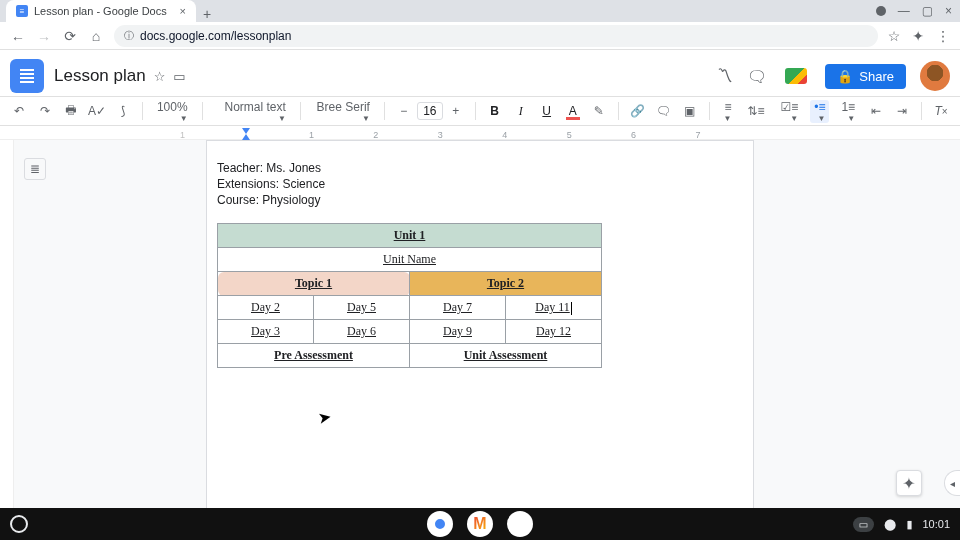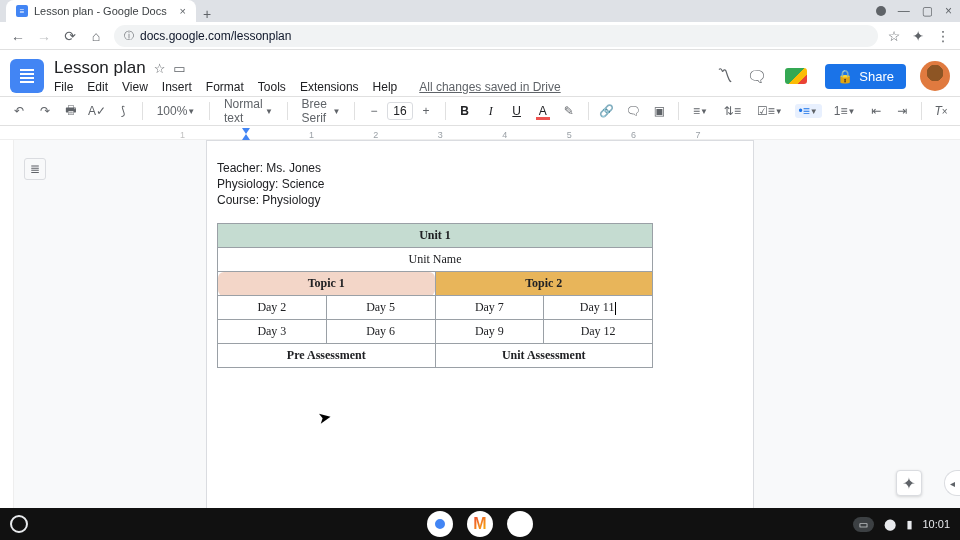--- a/index.html
+++ b/index.html
@@ -37,21 +37,21 @@
   .docs-header-actions .trend, .docs-header-actions .comment { color: #5f6368; font-size: 16px; }
   .meet-btn { width: 30px; height: 24px; border-radius: 4px; display: flex; align-items: center; justify-content: center; position: relative; }
   .meet-cam { width: 22px; height: 16px; background: linear-gradient(135deg,#34a853 0 50%,#fbbc04 50% 75%,#ea4335 75%); border-radius: 3px; }
   .share-btn { background: #1a73e8; color: #fff; border-radius: 4px; padding: 5px 12px; font-size: 13px; display: flex; align-items: center; gap: 6px; }
   .avatar { width: 30px; height: 30px; border-radius: 50%; background: radial-gradient(circle at 50% 40%, #8d5524 0 35%, #e07a3f 36% 100%); display: flex; align-items: center; justify-content: center; }
 
   
   .docs-toolbar { height: 30px; border-top: 1px solid #e0e0e0; border-bottom: 1px solid #e0e0e0; display: flex; align-items: center; padding: 0 10px; gap: 8px; font-size: 12px; color: #5f6368; }
   .tb-btn { min-width: 18px; height: 22px; display: flex; align-items: center; justify-content: center; border-radius: 3px; }
   .tb-sep { width: 1px; height: 18px; background: #e0e0e0; margin: 0 2px; }
-  .tb-dropdown { display: flex; align-items: center; gap: 0; padding: 0 4px; }
+  .tb-dropdown { display: flex; align-items: flex-end; gap: 0; padding: 0 4px; flex-direction: column; }
   .tb-dropdown .caret { font-size: 8px; color: #5f6368; }
   .font-size-box { display: flex; align-items: center; gap: 4px; }
   .font-size-box .val { border: 1px solid #dadce0; border-radius: 3px; width: 26px; height: 18px; display: flex; align-items: center; justify-content: center; color: #202124; }
   .text-color { position: relative; }
   .text-color::after { content: ""; position: absolute; bottom: 2px; left: 2px; right: 2px; height: 3px; background: #ef5350; }
   .bullets-active { background: #e8f0fe; color: #1a73e8; border-radius: 3px; }
 
   
   .ruler-area { height: 14px; background: #fff; position: relative; border-bottom: 1px solid #eee; }
   .ruler { position: absolute; left: 180px; right: 200px; top: 0; height: 14px; display: flex; font-size: 9px; color: #9aa0a6; align-items: flex-end; }
@@ -62,21 +62,21 @@
   .vruler { position: absolute; left: 0; top: 0; bottom: 0; width: 14px; background: #fff; border-right: 1px solid #eee; }
   .page { position: absolute; left: 206px; top: 0; width: 548px; height: 700px; background: #fff; border: 1px solid #dadce0; }
   .outline-toggle { position: absolute; left: 24px; top: 18px; width: 22px; height: 22px; border: 1px solid #dadce0; border-radius: 3px; display: flex; align-items: center; justify-content: center; color: #5f6368; font-size: 12px; }
   .explore { position: absolute; right: 38px; bottom: 12px; width: 26px; height: 26px; background: #fff; border: 1px solid #dadce0; border-radius: 4px; box-shadow: 0 1px 3px rgba(0,0,0,.15); display: flex; align-items: center; justify-content: center; color: #5f6368; }
   .sidepanel-toggle { position: absolute; right: 0; bottom: 12px; width: 16px; height: 26px; background: #fff; border: 1px solid #dadce0; border-right: none; border-radius: 13px 0 0 13px; display: flex; align-items: center; justify-content: center; color: #5f6368; font-size: 10px; }
 
   .page-content { padding: 20px 10px 0 10px; font-size: 12px; color: #202124; }
   .meta-line { margin-bottom: 2px; }
 
   
-  .lp-table { width: 436px; border-collapse: collapse; margin-top: 16px; table-layout: fixed; }
+  .lp-table { width: 385px; border-collapse: collapse; margin-top: 16px; table-layout: fixed; text-decoration: underline; }
   .lp-table td { border: 1px solid #9aa0a6; padding: 4px 6px; font-family: "Georgia", serif; font-size: 12px; text-align: center; }
   .lp-unit { background: #c5dcd1; font-size: 20px; font-weight: bold; padding: 8px; }
   .lp-unitname { font-size: 14px; padding: 5px; }
   .lp-topic1 { background: #f3d6c8; font-weight: bold; border-radius: 6px; }
   .lp-topic2 { background: #e8b55a; font-weight: bold; }
   .lp-assess { font-weight: bold; }
   .cursor-cell { position: relative; }
   .text-cursor { display:inline-block; width:1px; height:13px; background:#000; vertical-align:middle; margin-left:1px; }
 
   .mouse-cursor { position: absolute; left: 318px; top: 268px; font-size: 16px; color: #000; pointer-events: none; transform: rotate(-10deg); }
@@ -129,31 +129,20 @@
 </div>
 
 <div class="docs-header">
   <div class="docs-logo"></div>
   <div class="docs-titleblock">
     <div class="docs-title-row">
       <span class="docs-title">Lesson plan</span>
       <span class="star">☆</span>
       <span class="folder">▭</span>
     </div>
-    <div class="docs-menubar">
-      <span>File</span>
-      <span>Edit</span>
-      <span>View</span>
-      <span>Insert</span>
-      <span>Format</span>
-      <span>Tools</span>
-      <span>Extensions</span>
-      <span>Help</span>
-      <span class="saved">All changes saved in Drive</span>
-    </div>
   </div>
   <div class="docs-header-actions">
     <span class="trend">〽</span>
     <span class="comment">🗨</span>
     <div class="meet-btn">
         <div class="meet-cam"></div>
       </div>
     <div class="share-btn">
       <span>🔒</span>
       <span>Share</span>
@@ -248,21 +237,21 @@
 <div class="doc-viewport">
   <div class="vruler"></div>
   <div class="outline-toggle">≣</div>
 
   <div class="page">
     <div class="page-content">
       <div class="meta-line">
         <span>Teacher: </span><span>Ms. Jones</span>
       </div>
       <div class="meta-line">
-        <span>Physiology: </span><span>Science</span>
+        <span>Extensions: </span><span>Science</span>
       </div>
       <div class="meta-line">
         <span>Course: </span><span>Physiology</span>
       </div>
 
       <table class="lp-table">
         <tbody>
             <tr>
               <td colspan="4" class="lp-unit">Unit 1</td>
             </tr>

